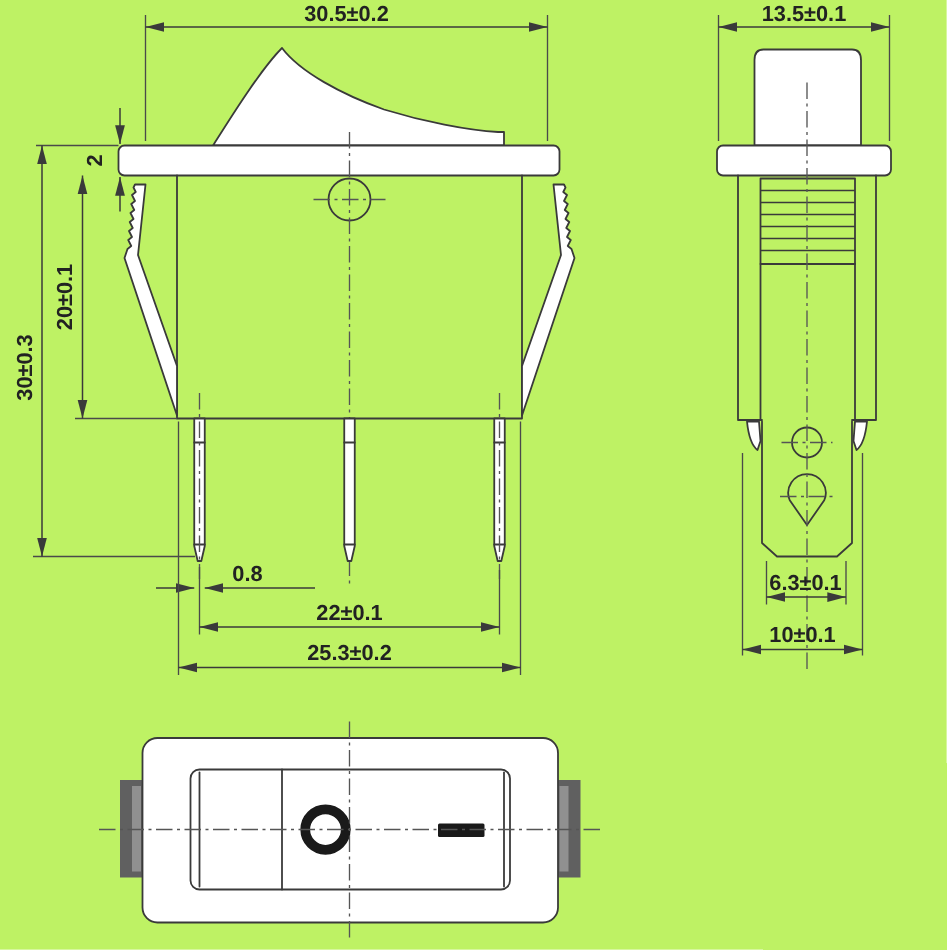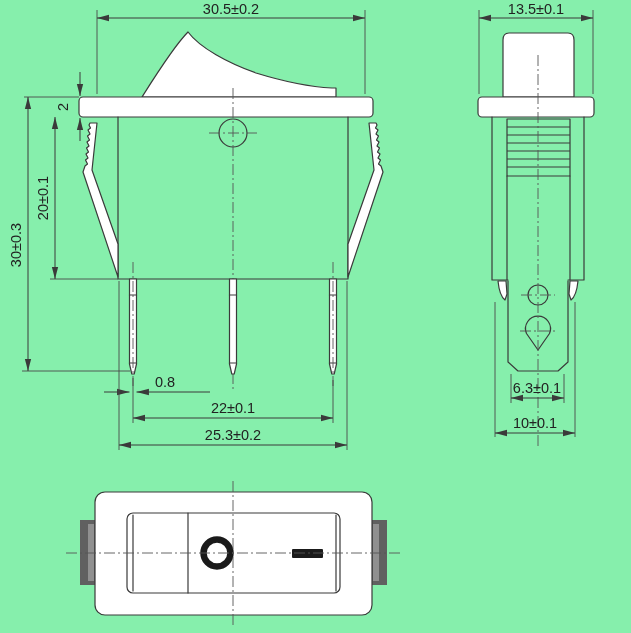--- a/index.html
+++ b/index.html
@@ -1,16 +1,16 @@
 <!DOCTYPE html>
 <html><head>
 <meta charset="utf-8">
 <style>
   html,body{margin:0;padding:0;background:#ffffff;}
-  .canvas-wrap{width:631px;height:633px;background:#86efac;}
+  .canvas-wrap{width:631px;height:633px;background:#bef264;font-weight:bold;}
   svg{display:block;}
   .ln{stroke:#3a3a3a;stroke-width:1.2;fill:none;stroke-linejoin:round;stroke-linecap:round;}
   .fw{fill:#ffffff;}
   .dim{stroke:#3a3a3a;stroke-width:1;fill:none;}
   .ext{stroke:#4a4a4a;stroke-width:0.9;fill:none;}
   .cl{stroke:#555;stroke-width:0.9;fill:none;stroke-dasharray:11 3 2 3;}
   .txt{font-family:"Liberation Sans","DejaVu Sans",sans-serif;font-size:14.5px;fill:#222;}
   .rib{stroke:#3a3a3a;stroke-width:1;}
 </style>
 </head>

